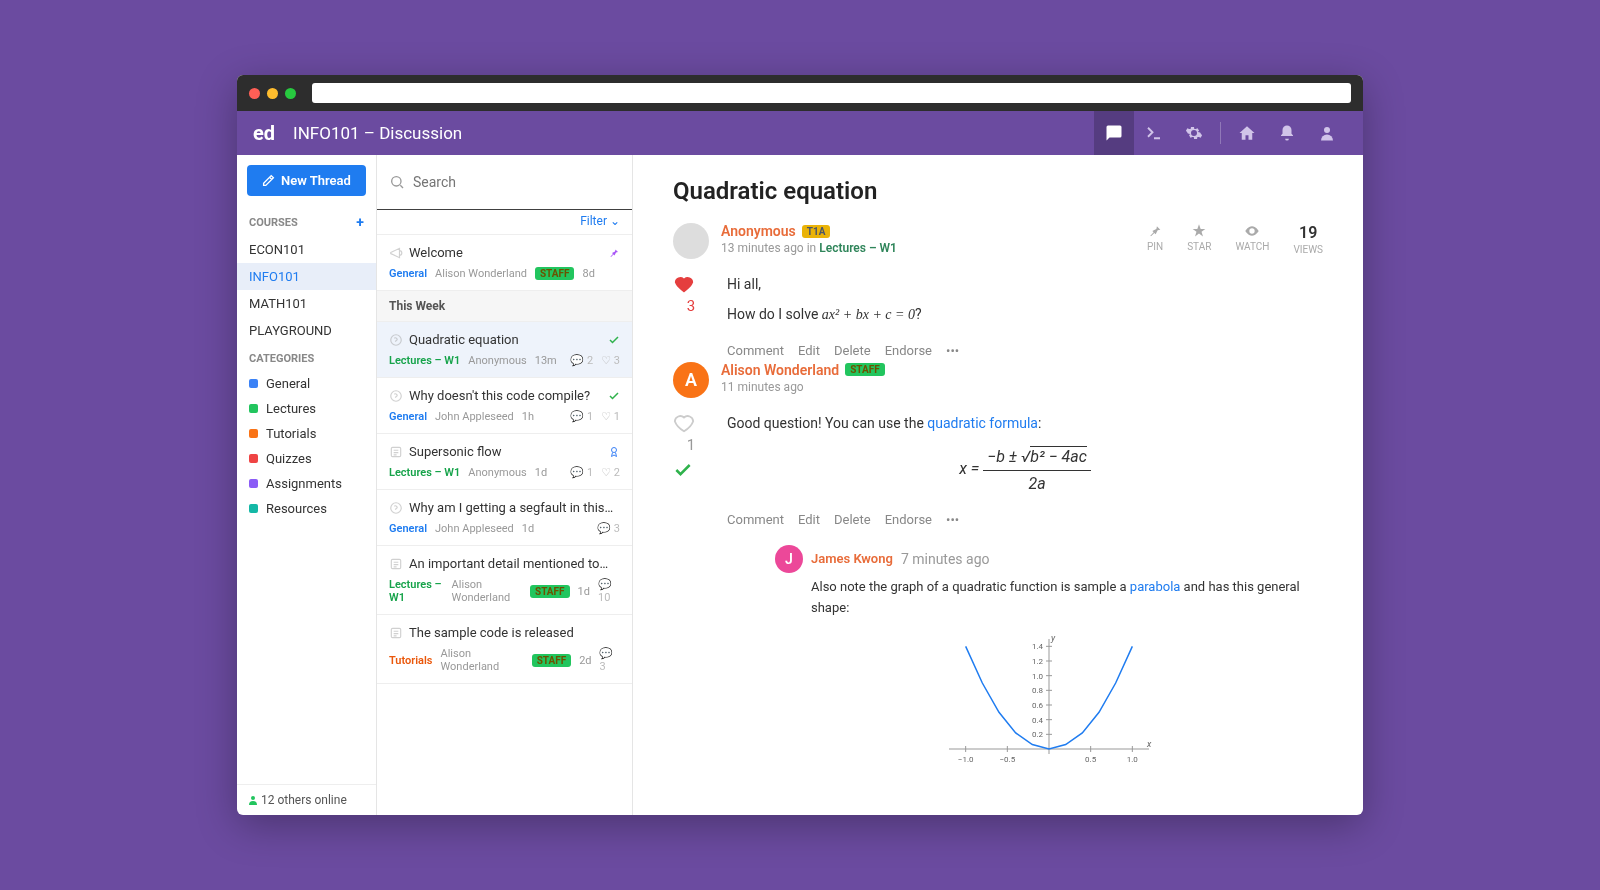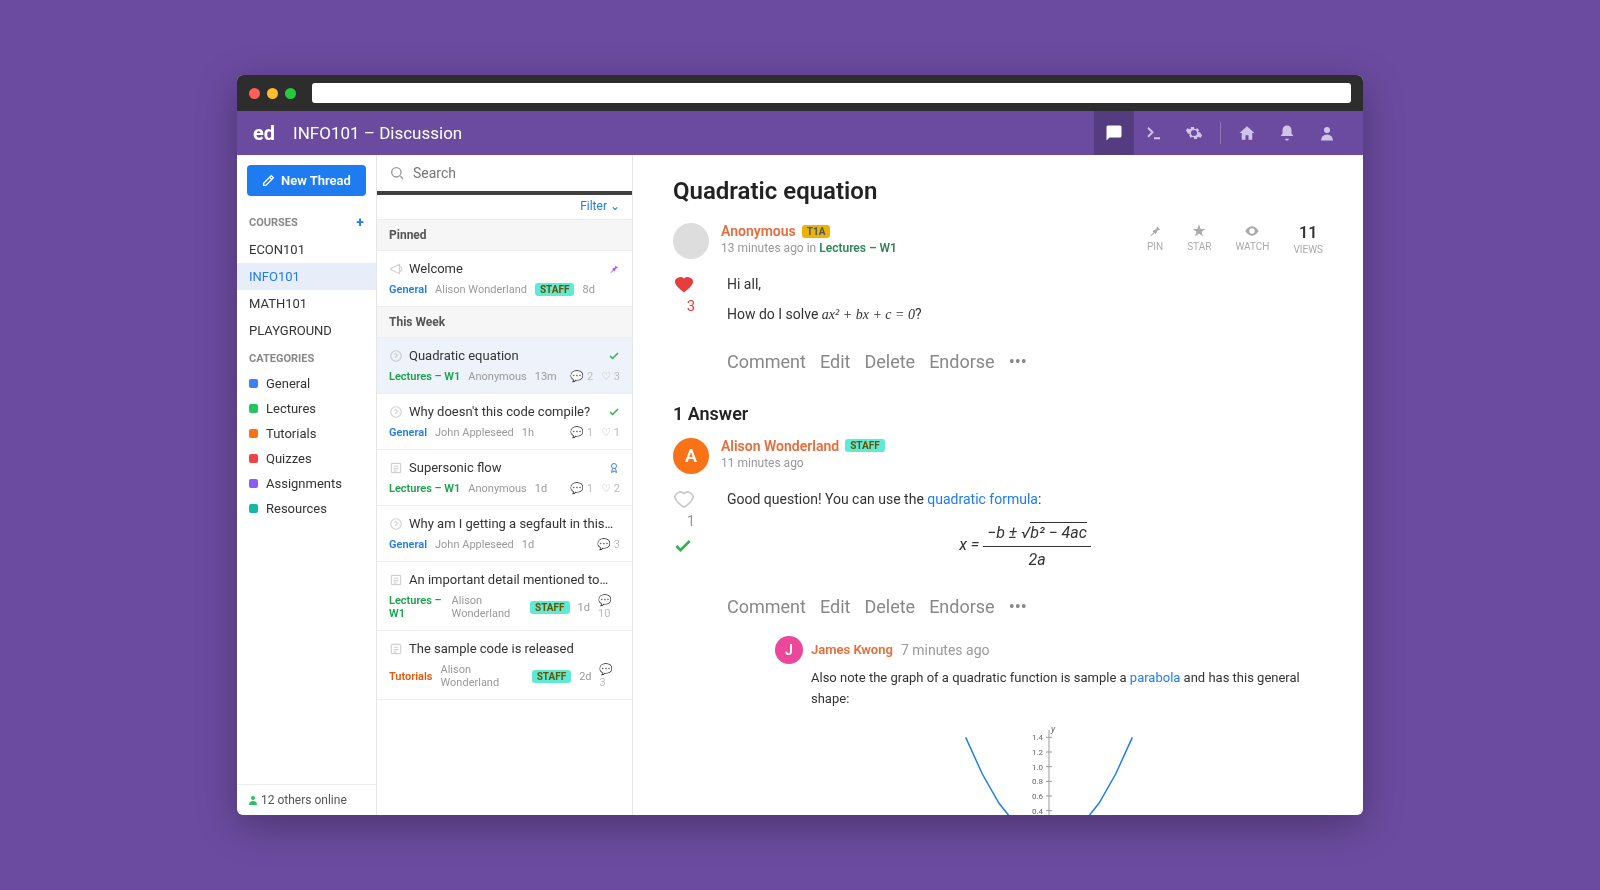--- a/index.html
+++ b/index.html
@@ -22,21 +22,21 @@
 .sidebar { width:140px; border-right:1px solid #e5e5e5; display:flex; flex-direction:column; font-size:13px; }
 .new-thread { margin:10px; padding:8px 10px; background:#1f7cf0; color:#fff; border:none; border-radius:4px; font-size:13px; font-weight:600; display:flex; align-items:center; justify-content:center; gap:6px; cursor:pointer; }
 .sb-head { padding:8px 12px 6px; font-size:11px; font-weight:700; color:#888; text-transform:uppercase; display:flex; align-items:center; justify-content:space-between; }
 .sb-plus { color:#1f7cf0; font-size:14px; cursor:pointer; }
 .sb-item { padding:6px 12px; cursor:pointer; color:#333; }
 .sb-item.active { background:#e8eef9; color:#1f7cf0; }
 .cat-item { padding:5px 12px; display:flex; align-items:center; gap:8px; cursor:pointer; color:#333; }
 .cat-sw { width:9px; height:9px; border-radius:2px; }
 .sb-footer { margin-top:auto; padding:8px 10px; border-top:1px solid #eee; font-size:12px; color:#555; display:flex; align-items:center; gap:2px; }
 .mid { width:256px; border-right:1px solid #e5e5e5; display:flex; flex-direction:column; overflow-y:auto; }
-.search { display:flex; align-items:center; padding:10px 12px; gap:8px; border-bottom:4px solid #404040; }
+.search { display:flex; align-items:center; padding:19px 12px; gap:8px; border-bottom:1px solid #404040; }
 .search input { border:none; outline:none; flex:1; font-size:14px; color:#555; }
 .filter-row { padding:4px 12px 6px; text-align:right; font-size:12px; color:#1f7cf0; cursor:pointer; border-bottom:1px solid #eee; }
 .sec-head { padding:8px 12px; font-size:12px; font-weight:700; color:#555; background:#f6f6f6; border-bottom:1px solid #eee; }
 .thread { padding:10px 12px; border-bottom:1px solid #eee; cursor:pointer; }
 .thread.selected { background:#eef3fb; }
 .tr-top { display:flex; align-items:center; gap:6px; }
 .tr-ic { width:14px; height:14px; opacity:.45; }
 .tr-title { font-size:13px; color:#333; flex:1; white-space:nowrap; overflow:hidden; text-overflow:ellipsis; }
 .tr-badge { flex:0 0 auto; }
 .tr-meta { display:flex; align-items:center; gap:8px; margin-top:7px; font-size:11px; color:#999; }
@@ -44,35 +44,35 @@
 .tr-stats { margin-left:auto; display:flex; gap:8px; color:#bbb; font-size:11px; align-items:center; }
 .content { flex:1; overflow-y:auto; padding:22px 40px; }
 .q-title { font-size:24px; font-weight:600; color:#222; margin-bottom:18px; }
 .post-head { display:flex; align-items:flex-start; gap:12px; }
 .avatar { width:36px; height:36px; border-radius:50%; background:#ddd; flex:0 0 auto; display:flex; align-items:center; justify-content:center; color:#fff; font-weight:600; font-size:18px; }
 .avatar.sm { width:28px; height:28px; font-size:14px; }
 .ph-info { flex:1; }
 .ph-name { font-size:14px; color:#e86c3a; font-weight:600; display:flex; align-items:center; gap:6px; }
 .badge { font-size:10px; padding:1px 5px; border-radius:3px; font-weight:700; }
 .badge-tut { background:#eab308; color:#4a5568; }
-.badge-staff { background:#5eead4; color:#6b5200; }
+.badge-staff { background:#22c55e; color:#6b5200; }
 .ph-time { font-size:12px; color:#999; margin-top:2px; }
 .ph-time a { color:#2f855a; font-weight:600; text-decoration:none; }
 .post-stats { display:flex; gap:24px; text-align:center; color:#aaa; font-size:10px; }
 .ps-item { display:flex; flex-direction:column; align-items:center; gap:2px; cursor:pointer; }
 .ps-num { font-size:16px; color:#333; font-weight:600; }
 .post-body { display:flex; gap:18px; margin-top:14px; }
 .heart-col { width:36px; text-align:center; flex:0 0 auto; }
 .heart-col .h-ic { color:#e53e3e; cursor:pointer; }
 .heart-col .h-ic.outline { color:#ccc; }
 .h-num { font-size:15px; color:#e53e3e; margin-top:2px; }
 .h-num.gray { color:#999; }
 .post-text { flex:1; font-size:14px; color:#333; line-height:1.6; }
 .post-text p { margin-bottom:8px; }
-.actions { display:flex; gap:14px; font-size:18px; color:#888; margin-top:21px; }
+.actions { display:flex; gap:14px; font-size:13px; color:#888; margin-top:14px; }
 .actions span { cursor:pointer; }
 .ans-head { font-size:18px; font-weight:600; color:#222; margin:26px 0 14px; }
 .check { color:#2fb24c; margin-top:6px; }
 .link { color:#1f7cf0; cursor:pointer; }
 .formula { text-align:center; margin:10px 0; font-family:Georgia,serif; font-size:16px; font-style:italic; }
 .reply { margin-left:48px; margin-top:14px; }
 .reply-head { display:flex; align-items:center; gap:8px; }
 .reply-name { color:#e86c3a; font-weight:600; font-size:13px; }
 .reply-time { font-size:14px; color:#999; }
 .reply-text { font-size:13px; color:#333; margin-top:4px; margin-left:36px; }
@@ -195,21 +195,20 @@
         <svg width="16" height="16" viewBox="0 0 24 24" fill="none" stroke="#999" stroke-width="2">
             <circle cx="11" cy="11" r="7"></circle>
             <path d="M21 21l-4-4"></path>
           </svg>
         <input placeholder="Search" style="">
       </div>
       <div class="filter-row">
         <span>Filter</span> <span>⌄</span>
       </div>
       <div id="sections">
-          <div class="sec-head">Pinned</div>
           <div class="thread">
             <div class="tr-top">
               <svg class="tr-ic" viewBox="0 0 24 24" fill="none" stroke="#999" stroke-width="2">
                 <path d="M3 11l15-7v16L3 13z M18 8a3 3 0 010 8"></path>
               </svg>
               <span class="tr-title">Welcome</span>
               <span class="tr-badge">
                 <svg width="12" height="12" viewBox="0 0 24 24" fill="#a855f7">
                   <path d="M14 4l6 6-4 1-3 6-2-2-5 5-1-1 5-5-2-2 6-3 1-4-1-1z"></path>
                 </svg>
@@ -380,21 +379,21 @@
               </svg>
               <span>STAR</span>
             </div>
           <div class="ps-item">
               <svg width="16" height="16" viewBox="0 0 24 24" fill="#aaa">
                 <path d="M12 5C6 5 2 12 2 12s4 7 10 7 10-7 10-7-4-7-10-7zm0 11a4 4 0 110-8 4 4 0 010 8z"></path>
               </svg>
               <span>WATCH</span>
             </div>
           <div class="ps-item">
-              <span class="ps-num">11</span>
+              <span class="ps-num">19</span>
               <span>VIEWS</span>
             </div>
         </div>
       </div>
 
       <div class="post-body">
         <div class="heart-col">
           <svg class="h-ic" width="22" height="22" viewBox="0 0 24 24">
               <path fill="#e53e3e" d="M12 21s-8-5-10-11a6 6 0 0110-4 6 6 0 0110 4c-2 6-10 11-10 11z"></path>
             </svg>
@@ -406,21 +405,20 @@
           <div class="actions" id="q-actions">
               <span>Comment</span>
               <span>Edit</span>
               <span>Delete</span>
               <span>Endorse</span>
               <span>•••</span>
             </div>
         </div>
       </div>
 
-      <div class="ans-head">1 Answer</div>
 
       <div class="post-head">
         <div class="avatar" style="background:#f97316">
             <span>A</span>
           </div>
         <div class="ph-info">
           <div class="ph-name">
             <span>Alison Wonderland</span>
             <span class="badge badge-staff">STAFF</span>
           </div>

